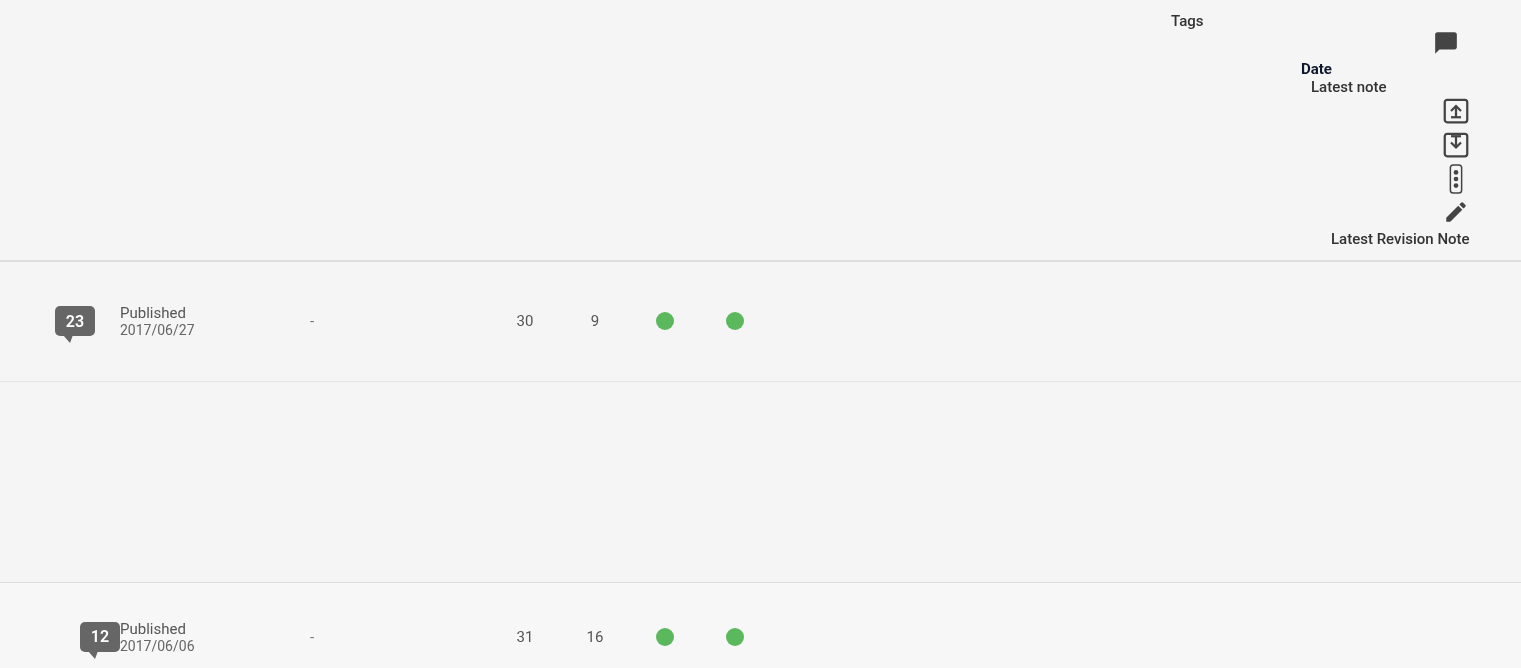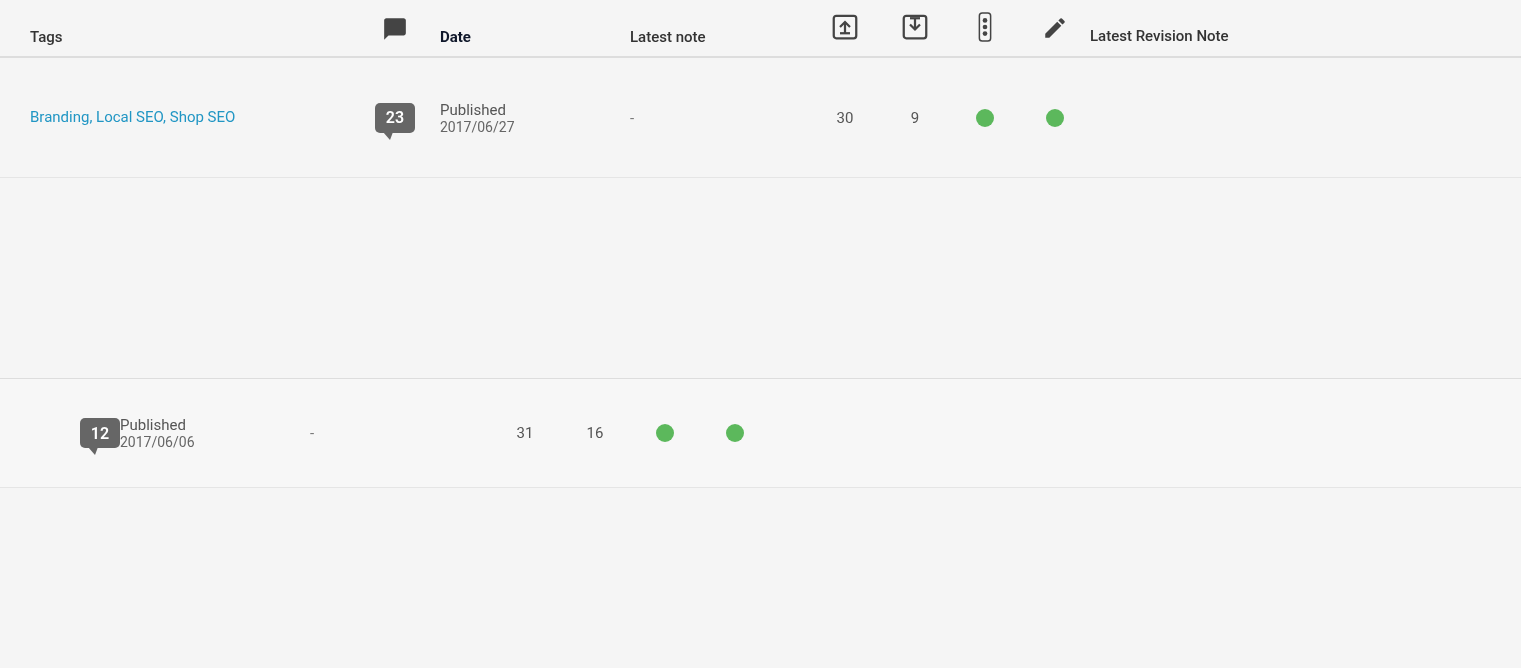--- a/index.html
+++ b/index.html
@@ -15,20 +15,21 @@
       background: #f5f5f5;
       padding: 0;
     }
     .table-header {
       display: flex;
       align-items: flex-end;
       padding: 12px 30px 10px 30px;
       background: #f5f5f5;
       border-bottom: 2px solid #ddd;
       gap: 0;
+      flex-direction: column;
     }
     .col-tags { width: 320px; flex-shrink: 0; }
     .col-comments { width: 90px; flex-shrink: 0; text-align: center; }
     .col-date { width: 190px; flex-shrink: 0; }
     .col-latest-note { width: 180px; flex-shrink: 0; }
     .col-icon1 { width: 70px; flex-shrink: 0; text-align: center; }
     .col-icon2 { width: 70px; flex-shrink: 0; text-align: center; }
     .col-icon3 { width: 70px; flex-shrink: 0; text-align: center; }
     .col-icon4 { width: 70px; flex-shrink: 0; text-align: center; }
     .col-revision { width: 160px; flex-shrink: 0; text-align: left; line-height: 1.3; }
@@ -173,23 +174,20 @@
       <svg width="26" height="28" viewBox="0 0 24 24" fill="#444">
         <path d="M3 17.25V21h3.75L17.81 9.94l-3.75-3.75zM20.71 7.04a1 1 0 0 0 0-1.41l-2.34-2.34a1 1 0 0 0-1.41 0l-1.83 1.83 3.75 3.75z"></path>
       </svg>
     </div>
     <div class="col-revision">
       <span class="header-label">Latest Revision Note</span>
     </div>
   </div>
 
   <div class="table-row" style="background:#f5f5f5; min-height:120px;">
-    <div class="col-tags">
-      <span class="tag-links">Branding, Local SEO, Shop SEO</span>
-    </div>
     <div class="col-comments" style="display:flex;justify-content:center;align-items:center;">
       <span class="comment-badge">23</span>
     </div>
     <div class="col-date">
       <div class="date-status">Published</div>
       <div class="date-val">2017/06/27</div>
     </div>
     <div class="col-latest-note">
       <span class="latest-note-val">-</span>
     </div>

